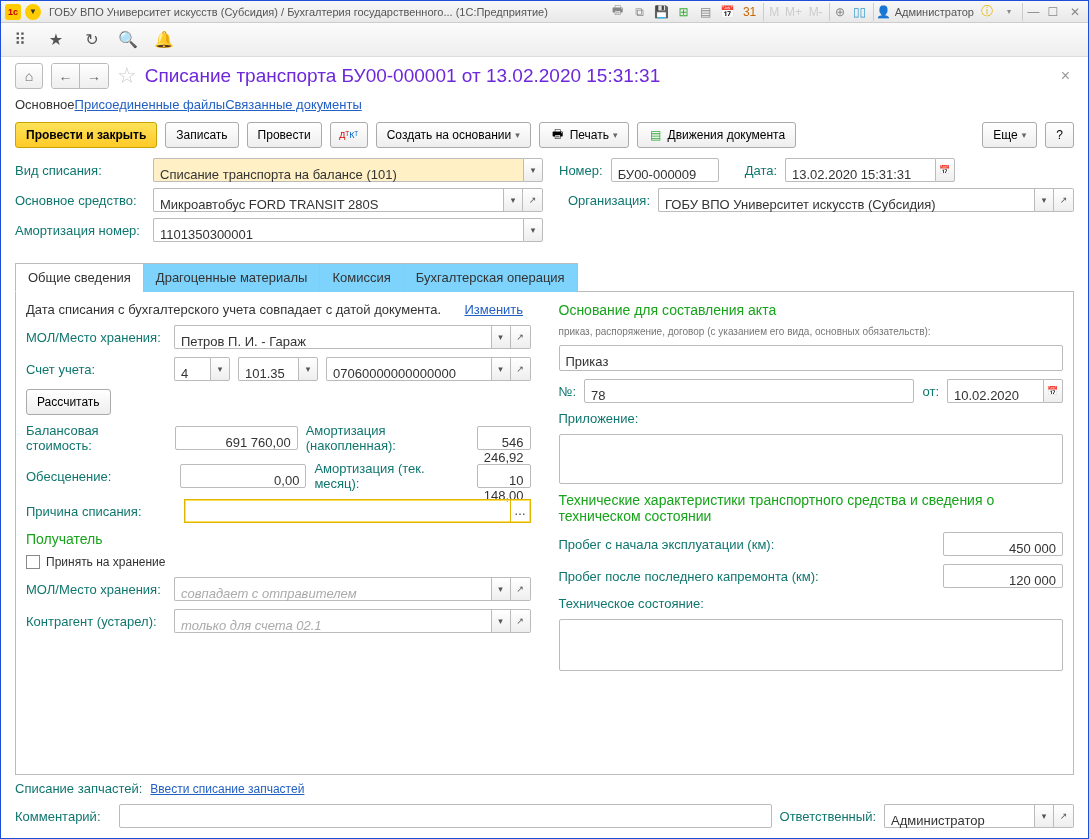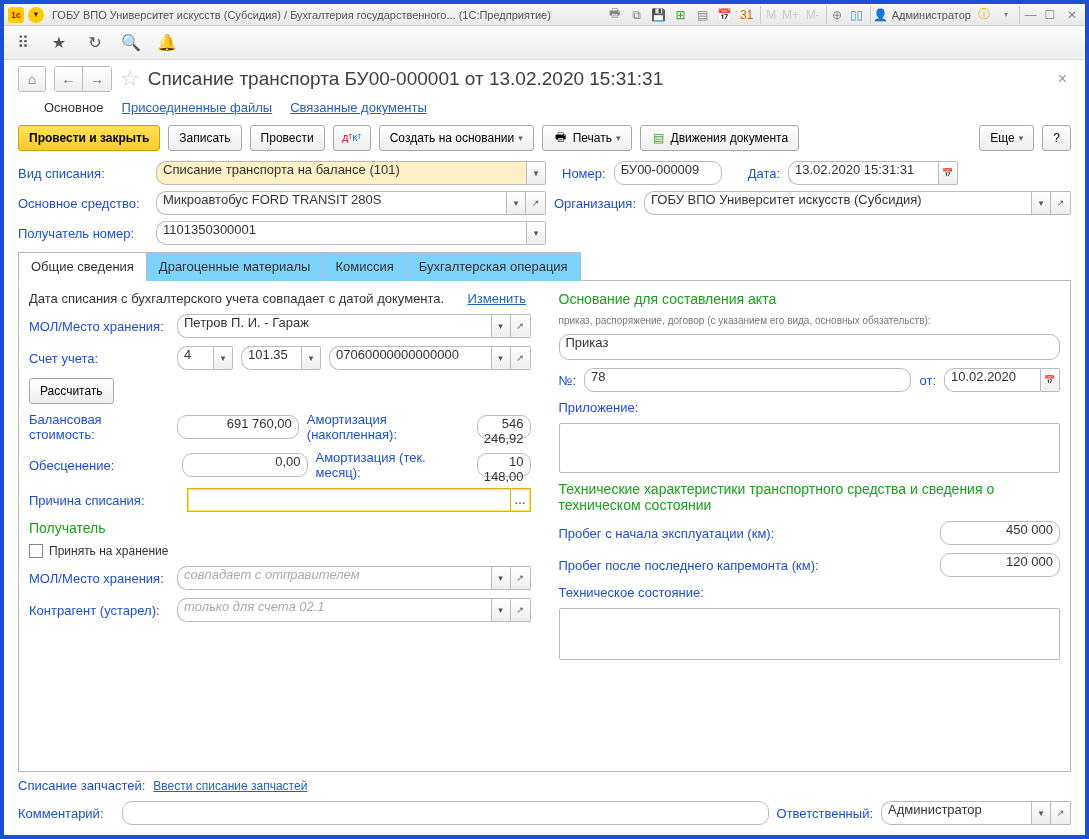--- a/index.html
+++ b/index.html
@@ -1,55 +1,55 @@
 <!DOCTYPE html>
 <html><head>
 <meta charset="utf-8">
 <style>
 * { box-sizing: border-box; font-family: Arial, sans-serif; }
 body { margin: 0; background: #aaa; font-size: 12px; color: #333; }
-.window { width: 1089px; height: 839px; margin: 0 auto; background: #fff; border: 4px solid #1d4ed8; display: flex; flex-direction: column; }
+.window { width: 1089px; height: 839px; margin: 0 auto; background: #fff; border: 1px solid #1d4ed8; display: flex; flex-direction: column; }
 .titlebar { height: 22px; background: linear-gradient(#f8f8f8,#e8e8e8); border-bottom: 1px solid #ccc; display: flex; align-items: center; padding: 0 4px; gap: 4px; }
 .titlebar .logo { width: 16px; height: 16px; background: #ffcc00; border-radius: 3px; display: flex; align-items: center; justify-content: center; font-size: 9px; font-weight: bold; color: #c00; }
 .titlebar .dd { width: 16px; height: 16px; background: #ffcc00; border-radius: 8px; display:flex;align-items:center;justify-content:center;font-size:8px;color:#333;}
 .titlebar .title { flex: 0 1 auto; font-size: 11px; color: #555; white-space: nowrap; overflow: hidden; text-overflow: ellipsis; padding: 0 4px; }
 .titlebar .spacer { flex: 1; }
 .tb-icon { width: 18px; height: 18px; display: inline-flex; align-items: center; justify-content: center; font-size: 12px; color: #888; cursor: pointer; }
 .tb-icon.sep { border-left: 1px solid #ccc; padding-left: 4px; }
 .toolbar2 { height: 34px; background: linear-gradient(#fcfcfc,#eee); border-bottom: 1px solid #ddd; display: flex; align-items: center; padding: 0 10px; gap: 18px; }
 .toolbar2 .ic { width: 18px; height: 18px; display:flex;align-items:center;justify-content:center; font-size: 16px; color: #555; cursor: pointer; }
 .content { flex: 1; padding: 6px 14px 10px 14px; overflow: hidden; display: flex; flex-direction: column; }
 .header-row { display: flex; align-items: center; gap: 8px; margin-bottom: 8px; }
 .nav-btn { width: 28px; height: 26px; border: 1px solid #bbb; border-radius: 3px; background: linear-gradient(#fff,#eee); display:flex;align-items:center;justify-content:center; font-size: 14px; color: #666; cursor: pointer; }
 .nav-group { display: flex; border: 1px solid #bbb; border-radius: 3px; overflow: hidden; }
 .nav-group .nb { width: 28px; height: 24px; border: none; border-right: 1px solid #bbb; background: linear-gradient(#fff,#eee); display:flex;align-items:center;justify-content:center;font-size:14px;color:#666;cursor:pointer;}
 .nav-group .nb:last-child { border-right: none; }
 .star { font-size: 22px; color: #ccc; cursor: pointer; }
-.page-title { font-size: 19px; color: #404040; }
+.page-title { font-size: 19px; color: #6d28d9; }
 .close-x { margin-left: auto; font-size: 16px; color: #999; cursor: pointer; padding: 4px; }
-.subnav { display: flex; gap: 18px; margin-bottom: 10px; font-size: 13px; margin-left: 26px; }
+.subnav { display: flex; gap: 0; margin-bottom: 10px; font-size: 13px; }
 .subnav .active { color: #333; }
 .subnav .link { color: #2360c4; text-decoration: underline; cursor: pointer; }
 .action-row { display: flex; gap: 8px; margin-bottom: 10px; }
 .btn { height: 26px; padding: 0 10px; border: 1px solid #aaa; border-radius: 3px; background: linear-gradient(#fff,#eee); display:inline-flex;align-items:center; gap: 4px; font-size: 12px; cursor: pointer; white-space: nowrap; }
 .btn.primary { background: linear-gradient(#ffe259,#ffca28); border-color: #c8a400; font-weight: bold; }
 .btn .caret { font-size: 9px; color: #666; }
 .btn-icon { width: 16px; height: 16px; display:inline-flex;align-items:center;justify-content:center; }
 .form-grid { display: flex; flex-direction: column; gap: 6px; }
 .row { display: flex; align-items: center; gap: 8px; }
-.lbl { color: #1d4ed8; font-size: 13px; }
-.input { height: 24px; border: 1px solid #bbb; border-radius: 10px; padding: 0 6px; font-size: 13px; background: #fff; }
+.lbl { color: #0f766e; font-size: 13px; }
+.input { height: 24px; border: 1px solid #bbb; border-radius: 2px; padding: 8px 6px; font-size: 13px; background: #fff; }
 .input.ro { background: #fff; }
 .combo { display: flex; }
 .combo .input { border-top-right-radius: 0; border-bottom-right-radius: 0; border-right: none; }
 .combo .cbtn { width: 20px; border: 1px solid #bbb; background: linear-gradient(#fff,#eee); display:flex;align-items:center;justify-content:center; font-size: 9px; color: #555; cursor: pointer; }
 .combo .cbtn:last-child { border-radius: 0 2px 2px 0; }
 .combo .cbtn + .cbtn { border-left: none; }
 .yellow-bg { background: #fff0c6; }
-.tabs { display: flex; border-bottom: 1px solid #bbb; margin-top: 6px; text-align: center; }
+.tabs { display: flex; border-bottom: 1px solid #bbb; margin-top: 20px; text-align: center; }
 .tab { padding: 6px 12px; border: 1px solid #bbb; border-bottom: none; margin-right: -1px; background: #7dd3fc; font-size: 13px; cursor: pointer; position: relative; top: 1px; }
 .tab.active { background: #fff; border-bottom: 1px solid #fff; }
 .tab-content { border: 1px solid #bbb; border-top: none; padding: 10px; display: flex; gap: 28px; flex: 1; min-height: 420px; }
 .col { flex: 1; display: flex; flex-direction: column; gap: 8px; }
 .section-title { color: #17a31a; font-size: 14px; }
 .hint { color: #777; font-size: 10px; }
 .link-inline { color: #2360c4; text-decoration: underline; cursor: pointer; }
 .check { display: flex; align-items: center; gap: 6px; }
 .check .box { width: 14px; height: 14px; border: 1px solid #888; background: #fff; }
 .textarea { border: 1px solid #bbb; border-radius: 2px; min-height: 50px; background: #fff; padding: 4px; font-size: 13px; }
@@ -162,29 +162,29 @@
           <div class="cbtn">📅</div>
         </div>
       </div>
       <div class="row">
         <span class="lbl" style="width:130px">Основное средство:</span>
         <div class="combo">
           <div class="input" style="width:350px">Микроавтобус FORD TRANSIT 280S</div>
           <div class="cbtn">▾</div>
           <div class="cbtn">↗</div>
         </div>
-        <span class="lbl" style="margin-left:0">Организация:</span>
+        <span class="lbl" style="margin-left:17px">Организация:</span>
         <div class="combo" style="flex:1">
           <div class="input" style="flex:1">ГОБУ ВПО Университет искусств (Субсидия)</div>
           <div class="cbtn">▾</div>
           <div class="cbtn">↗</div>
         </div>
       </div>
       <div class="row">
-        <span class="lbl" style="width:130px">Получатель номер:</span>
+        <span class="lbl" style="width:130px">Амортизация номер:</span>
         <div class="combo">
           <div class="input" style="width:370px">1101350300001</div>
           <div class="cbtn">▾</div>
         </div>
       </div>
     </div>
 
     <div class="tabs">
       <div class="tab active">Общие сведения</div>
       <div class="tab">Драгоценные материалы</div>

